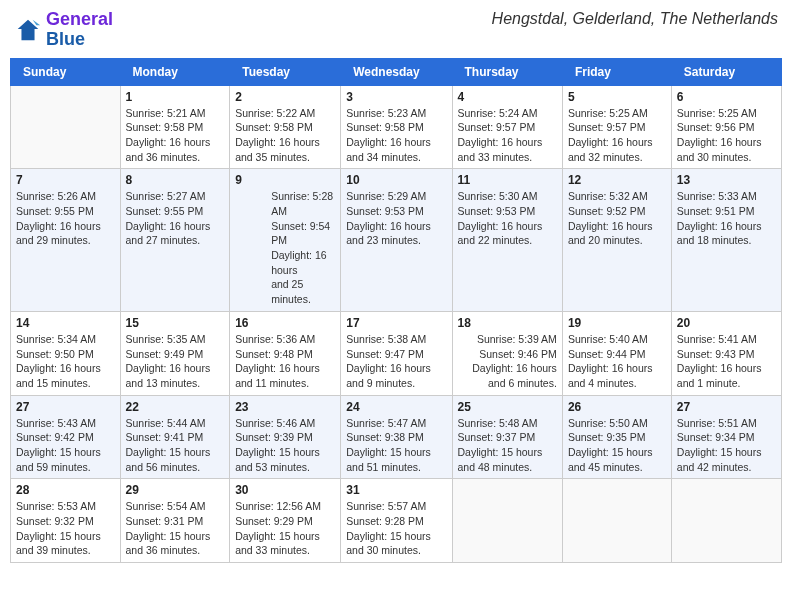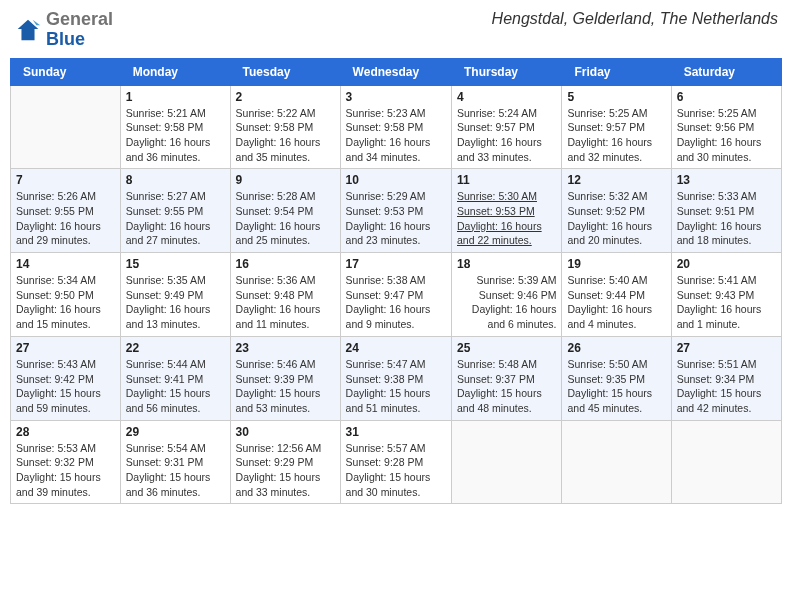--- a/index.html
+++ b/index.html
@@ -22,21 +22,21 @@
       align-items: center;
       gap: 4px;
     }
     .logo-text {
       font-size: 18px;
       font-weight: bold;
       color: #1a1a2e;
       line-height: 1.1;
     }
     .logo-text span {
-      color: #737373;
+      color: #6d28d9;
     }
     .logo-icon {
       width: 28px;
       height: 28px;
     }
     .title-area {
       text-align: right;
     }
     .month-title {
       font-size: 36px;
@@ -181,35 +181,35 @@
         </td>
         <td>
           <span class="day-number">8</span>
           <div class="day-info" style="white-space: pre-line;">Sunrise: 5:27 AM
 Sunset: 9:55 PM
 Daylight: 16 hours
 and 27 minutes.</div>
         </td>
         <td>
           <span class="day-number">9</span>
-          <div class="day-info" style="white-space: pre-line;">Sunrise: 5:28 AM
+          <div class="day-info" style="white-space: pre-line; margin-left: 36px;">Sunrise: 5:28 AM
 Sunset: 9:54 PM
 Daylight: 16 hours
 and 25 minutes.</div>
         </td>
         <td>
           <span class="day-number">10</span>
           <div class="day-info" style="white-space: pre-line;">Sunrise: 5:29 AM
 Sunset: 9:53 PM
 Daylight: 16 hours
 and 23 minutes.</div>
         </td>
         <td>
           <span class="day-number">11</span>
-          <div class="day-info" style="white-space: pre-line; text-decoration: underline;">Sunrise: 5:30 AM
+          <div class="day-info" style="white-space: pre-line;">Sunrise: 5:30 AM
 Sunset: 9:53 PM
 Daylight: 16 hours
 and 22 minutes.</div>
         </td>
         <td>
           <span class="day-number">12</span>
           <div class="day-info" style="white-space: pre-line;">Sunrise: 5:32 AM
 Sunset: 9:52 PM
 Daylight: 16 hours
 and 20 minutes.</div>

